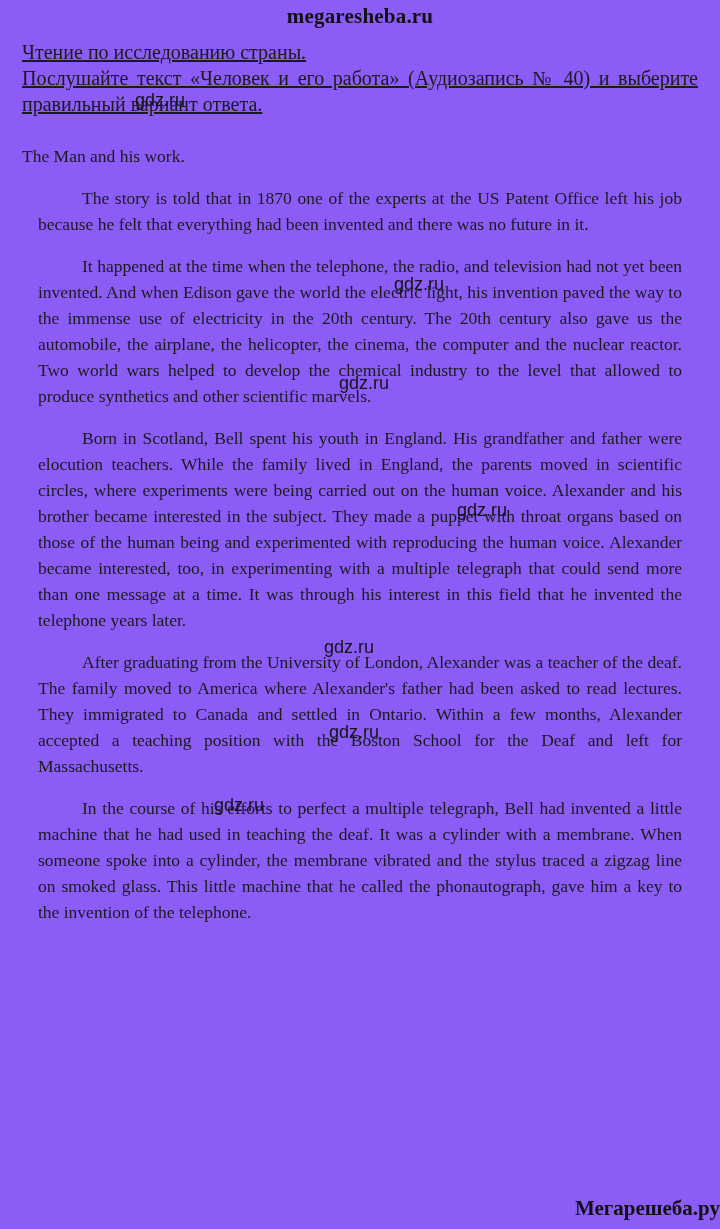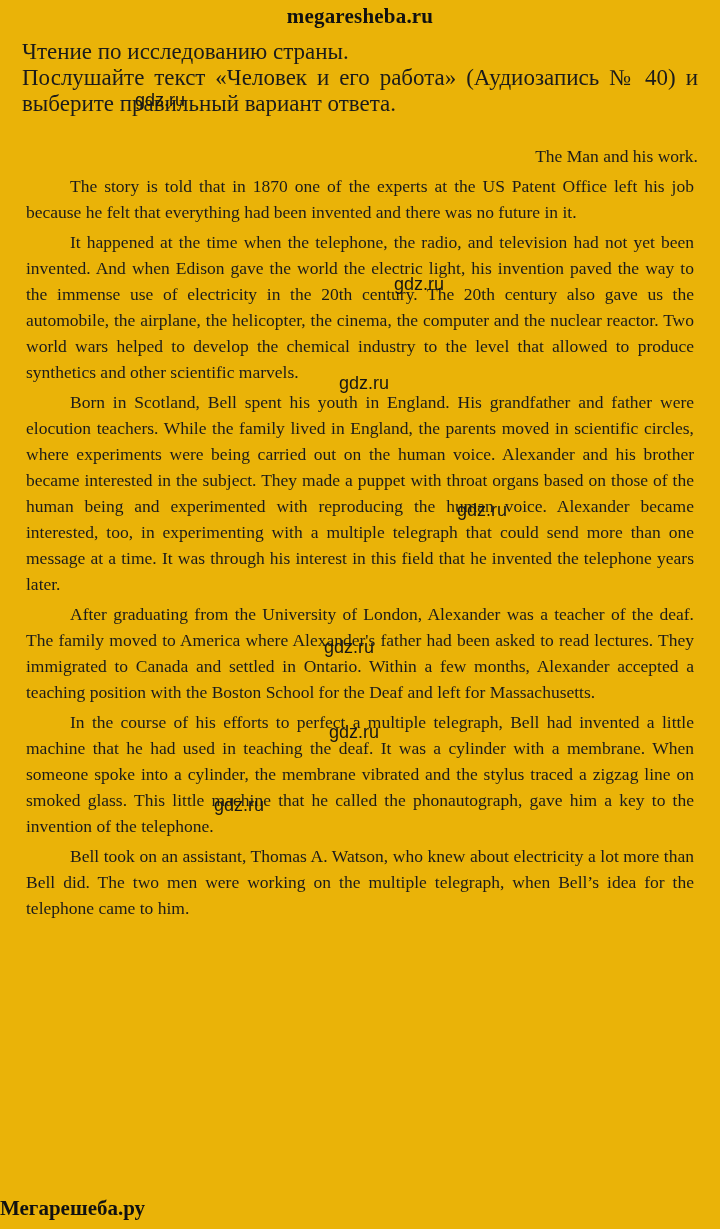--- a/index.html
+++ b/index.html
@@ -5,61 +5,62 @@
   html, body {
     margin: 0;
     padding: 0;
     background: #ffffff;
   }
   .page {
     position: relative;
     width: 720px;
     height: 1229px;
     margin: 0 auto;
-    background: #eab308;
+    background: #8b5cf6;
     box-sizing: border-box;
     padding: 4px 22px 0 22px;
     font-family: "Liberation Serif", serif;
     color: #1b1b1b;
     overflow: hidden;
   }
   .site-header {
     margin: 0 0 10px 0;
     text-align: center;
     font-size: 21px;
     font-weight: bold;
     color: #111111;
     letter-spacing: 0.2px;
   }
   .instructions p {
     margin: 0;
-    font-size: 23px;
+    font-size: 20px;
     line-height: 26px;
     text-align: justify;
+    text-decoration: underline;
   }
   .article-title {
     margin: 26px 0 0 0;
     font-size: 17.5px;
     line-height: 26px;
-    text-align: right;
+    text-align: left;
   }
   .para {
-    margin: 4px;
+    margin: 16px;
     font-size: 17.5px;
     line-height: 26px;
     text-align: justify;
     text-indent: 44px;
   }
   .site-footer {
     position: absolute;
     left: 0;
     right: 0;
     bottom: 8px;
     margin: 0;
-    text-align: left;
+    text-align: right;
     font-size: 21px;
     font-weight: bold;
     color: #111111;
   }
   .watermark-layer {
     position: absolute;
     inset: 0;
     pointer-events: none;
   }
   .watermark {
@@ -84,21 +85,20 @@
   </div>
 
   <div class="article">
     <p class="article-title">The Man and his work.</p>
 
     <p class="para">The story is told that in 1870 one of the experts at the US Patent Office left his job because he felt that everything had been invented and there was no future in it.</p>
     <p class="para">It happened at the time when the telephone, the radio, and television had not yet been invented. And when Edison gave the world the electric light, his invention paved the way to the immense use of electricity in the 20th century. The 20th century also gave us the automobile, the airplane, the helicopter, the cinema, the computer and the nuclear reactor. Two world wars helped to develop the chemical industry to the level that allowed to produce synthetics and other scientific marvels.</p>
     <p class="para">Born in Scotland, Bell spent his youth in England. His grandfather and father were elocution teachers. While the family lived in England, the parents moved in scientific circles, where experiments were being carried out on the human voice. Alexander and his brother became interested in the subject. They made a puppet with throat organs based on those of the human being and experimented with reproducing the human voice. Alexander became interested, too, in experimenting with a multiple telegraph that could send more than one message at a time. It was through his interest in this field that he invented the telephone years later.</p>
     <p class="para">After graduating from the University of London, Alexander was a teacher of the deaf. The family moved to America where Alexander's father had been asked to read lectures. They immigrated to Canada and settled in Ontario. Within a few months, Alexander accepted a teaching position with the Boston School for the Deaf and left for Massachusetts.</p>
     <p class="para">In the course of his efforts to perfect a multiple telegraph, Bell had invented a little machine that he had used in teaching the deaf. It was a cylinder with a membrane. When someone spoke into a cylinder, the membrane vibrated and the stylus traced a zigzag line on smoked glass. This little machine that he called the phonautograph, gave him a key to the invention of the telephone.</p>
-    <p class="para">Bell took on an assistant, Thomas A. Watson, who knew about electricity a lot more than Bell did. The two men were working on the multiple telegraph, when Bell’s idea for the telephone came to him.</p>
   </div>
 
   <h2 class="site-footer">Мегарешеба.ру</h2>
 
   <div class="watermark-layer">
       <span class="watermark" style="left: 135px; top: 90px;">gdz.ru</span>
       <span class="watermark" style="left: 394px; top: 274px;">gdz.ru</span>
       <span class="watermark" style="left: 339px; top: 373px;">gdz.ru</span>
       <span class="watermark" style="left: 457px; top: 500px;">gdz.ru</span>
       <span class="watermark" style="left: 324px; top: 637px;">gdz.ru</span>

